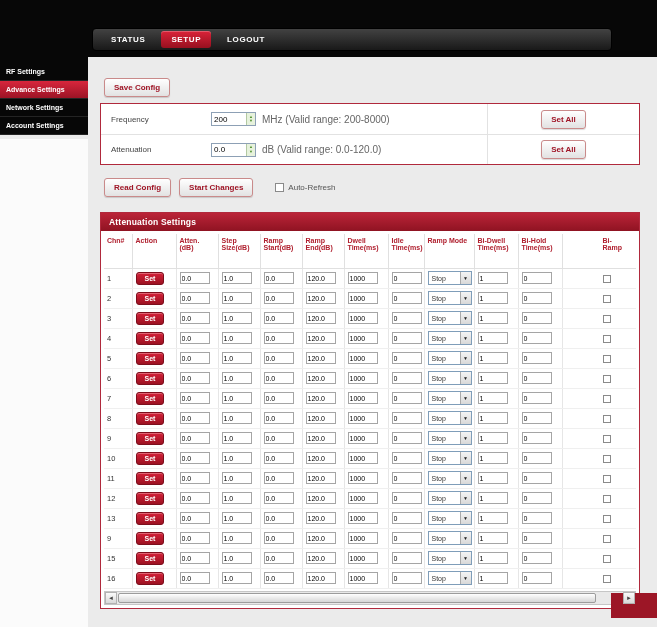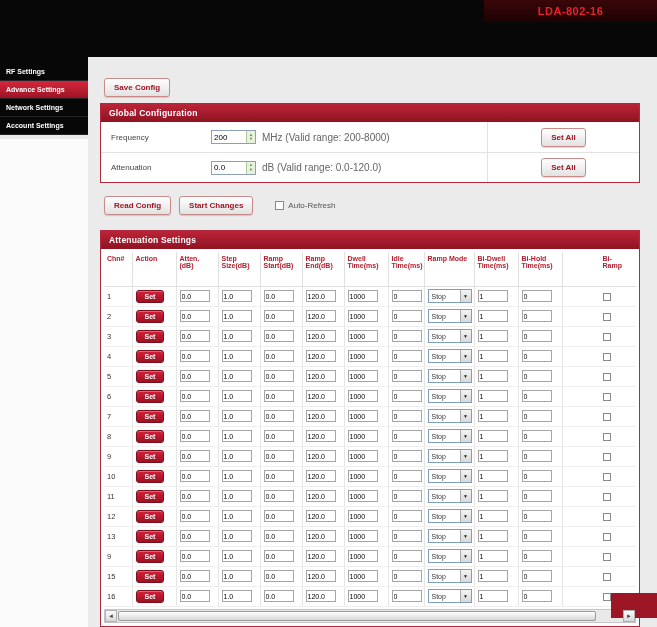--- a/index.html
+++ b/index.html
@@ -166,40 +166,41 @@
     background:linear-gradient(180deg,#ffffff,#d6d6d6);
     border:1px solid #9c9c9c; border-radius:2px; cursor:grab;
   }
 
   .corner-accent { position:absolute; left:611px; top:593px; width:46px; height:25px; background:#9c1626; z-index:5; }
 </style>
 </head>
 <body>
 
 <div class="topbar">
-  <div class="device-strip">
-    <span>LDA-802-16</span>
-  </div>
+  <div class="navbar">
+      <div class="nav-item">STATUS</div>
+      <div class="nav-item active">SETUP</div>
+      <div class="nav-item">LOGOUT</div>
+    </div>
 </div>
 
 <div class="sidebar">
     <div class="side-item">RF Settings</div>
     <div class="side-item active">Advance Settings</div>
     <div class="side-item">Network Settings</div>
     <div class="side-item">Account Settings</div>
   </div>
 <div class="sidebar-below"></div>
 
 <div class="main">
 
   <button class="btn save-btn">Save Config</button>
 
   
   <div class="panel">
-    <div class="panel-header">Global Configuration</div>
 
     <div class="gc-row">
       <span class="gc-label">Frequency</span>
       <span class="num-box">
         <input value="200" style="">
         <span class="spinners">
           <span class="spin-glyph">▲</span>
           <span class="spin-glyph">▼</span>
         </span>
       </span>

